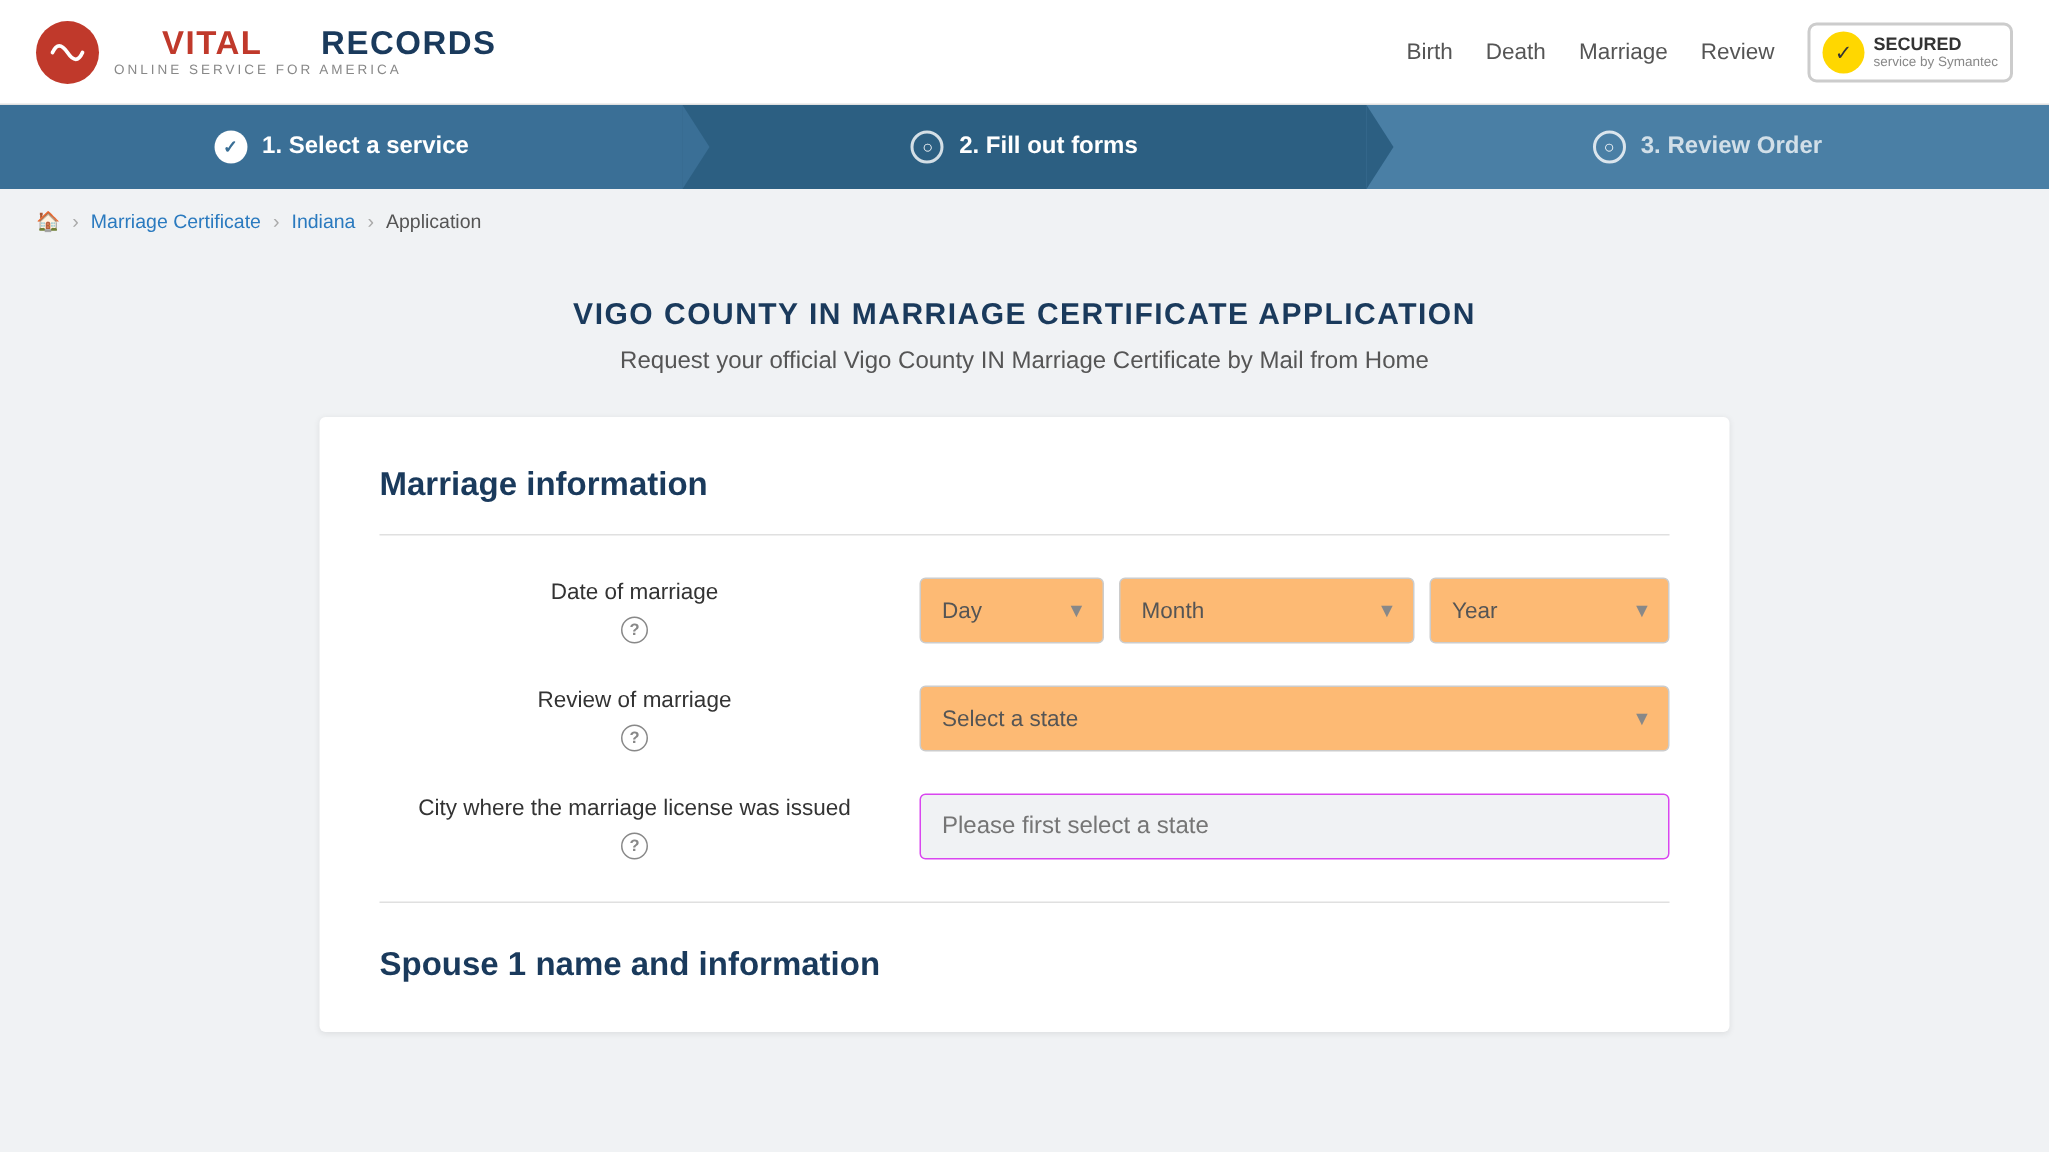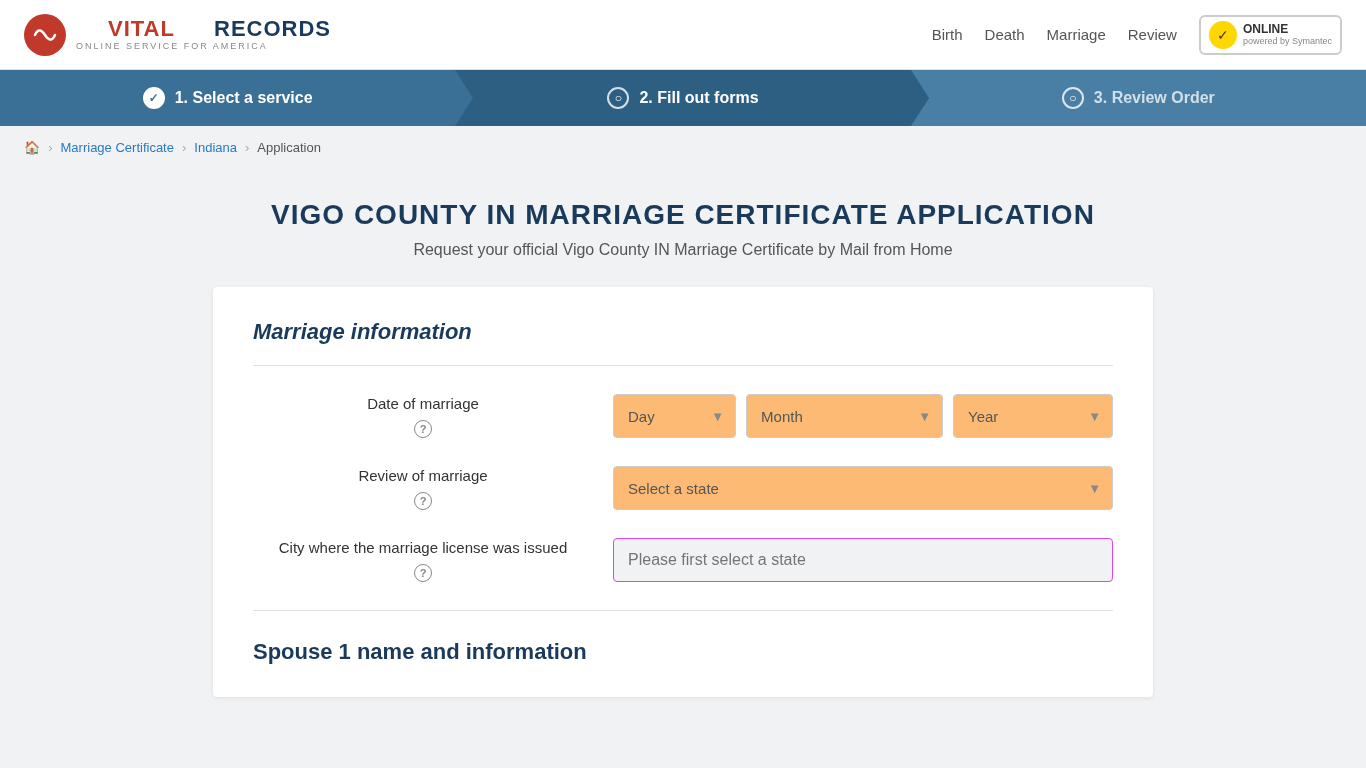--- a/index.html
+++ b/index.html
@@ -109,21 +109,21 @@
       font-size: 13px;
       color: #555;
     }
     .breadcrumb a { color: #2a7abf; text-decoration: none; }
     .breadcrumb-sep { color: #aaa; }
 
     
     .main { padding: 10px 24px 40px; max-width: 1366px; margin: 0 auto; }
     .page-title {
       text-align: center;
-      font-size: 28px;
+      font-size: 20px;
       font-weight: 900;
       color: #1a3a5c;
       letter-spacing: 1px;
       margin-bottom: 10px;
       margin-top: 20px;
     }
     .page-subtitle {
       text-align: center;
       font-size: 16px;
       color: #555;
@@ -138,21 +138,20 @@
       max-width: 940px;
       margin: 0 auto;
       box-shadow: 0 1px 4px rgba(0,0,0,0.08);
     }
 
     .section-title {
       font-size: 22px;
       font-weight: 700;
       color: #1a3a5c;
       margin-bottom: 20px;
-      font-style: italic;
     }
     .section-divider {
       border: none;
       border-top: 1px solid #e0e0e0;
       margin-bottom: 28px;
     }
 
     .form-row {
       display: flex;
       align-items: center;
@@ -246,22 +245,22 @@
   </div>
 
   <nav class="nav-links">
     <a class="nav-link" href="#">Birth</a>
     <a class="nav-link" href="#">Death</a>
     <a class="nav-link" href="#">Marriage</a>
     <a class="nav-link" href="#">Review</a>
     <div class="norton-badge">
       <div class="norton-check">✓</div>
       <div class="norton-text">
-        <span class="norton-secured">ONLINE</span>
-        <span class="norton-powered">powered by Symantec</span>
+        <span class="norton-secured">SECURED</span>
+        <span class="norton-powered">service by Symantec</span>
       </div>
     </div>
   </nav>
 </header>
 
 <div class="progress-bar">
   <div class="progress-step completed">
     <div class="step-icon filled">✓</div>
     <span>1. Select a service</span>
   </div>

